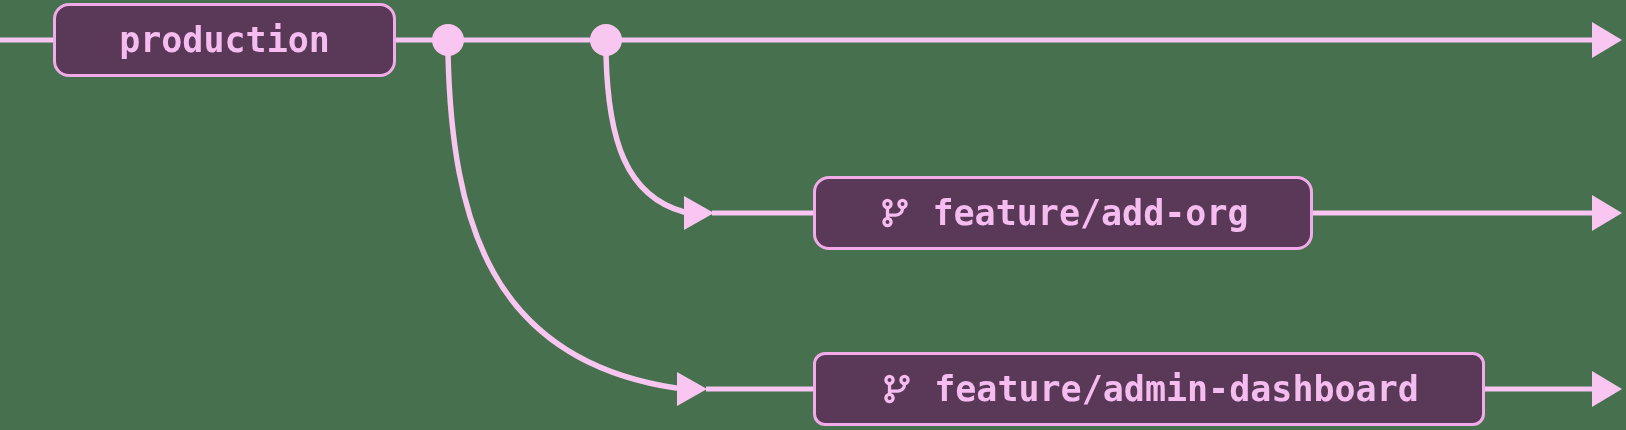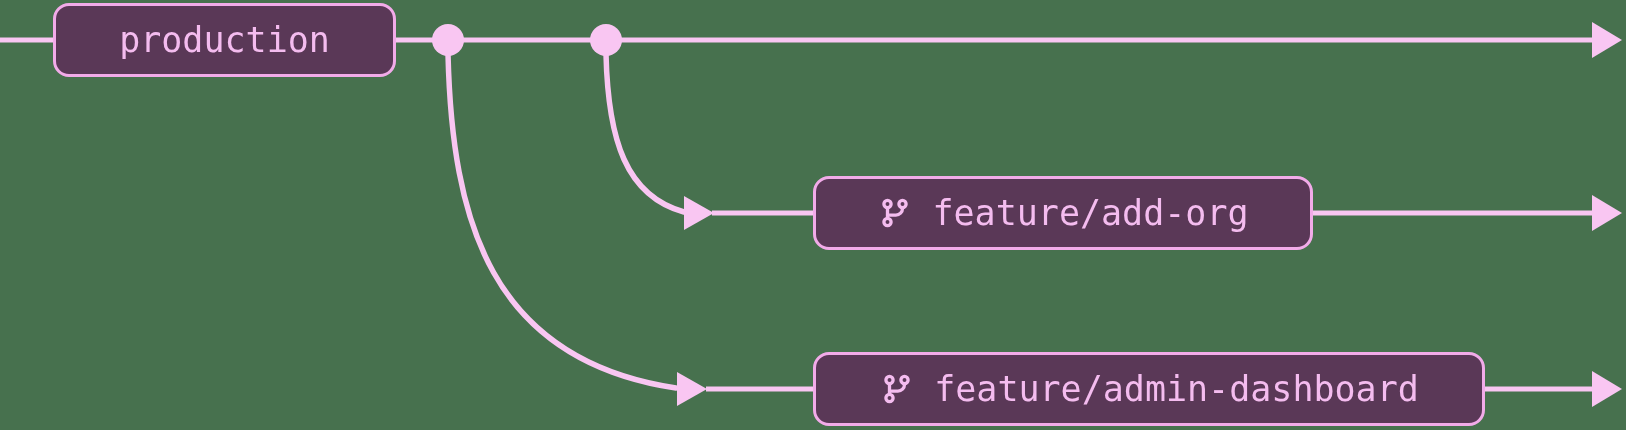--- a/index.html
+++ b/index.html
@@ -53,32 +53,32 @@
     align-items: center;
     justify-content: center;
     gap: 19px;
     color: var(--color-text);
     font-size: 35px;
     line-height: 1;
     white-space: nowrap;
   }
   .node-production { left: 53px;  top: 3px;   width: 343px; }
   .node-add-org    { left: 813px; top: 176px; width: 500px; text-align: center; }
-  .node-admin      { left: 813px; top: 352px; width: 672px; }
+  .node-admin      { left: 813px; top: 352px; width: 672px; border-radius: 12px; }
   .branch-icon {
     width: 36px;
     height: 36px;
     flex: 0 0 auto;
     stroke: var(--color-text);
     fill: none;
     stroke-width: 2.2;
     stroke-linecap: round;
     stroke-linejoin: round;
   }
-  .node-label { display: inline-block; }
+  .node-label { display: inline-block; font-weight: bold; }
 </style>
 </head>
 <body>
 
 <div class="canvas">
 
   <svg class="connectors" viewBox="0 0 1626 430" xmlns="http://www.w3.org/2000/svg" aria-hidden="true">
 
     <path class="gline" d="M0 40 H1596"></path>
     <path class="gline" d="M712 213 H1596"></path>

